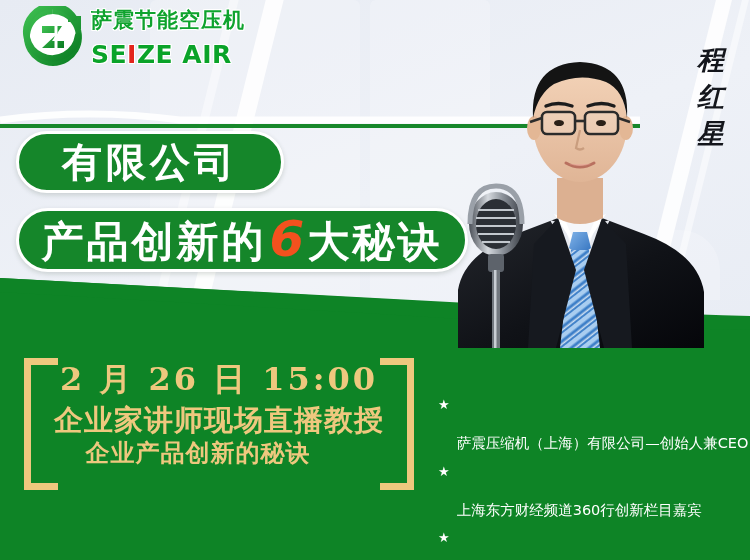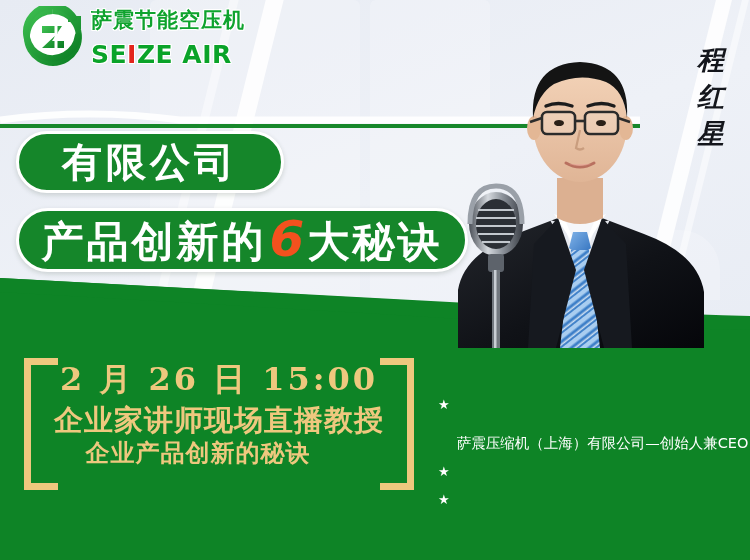--- a/index.html
+++ b/index.html
@@ -302,19 +302,20 @@
     <div class="d-line3">企业产品创新的秘诀</div>
   </div>
 
   <div class="creds">
     <div class="cred-row">
       <span class="cred-star">★</span>
       <span class="cred-txt">萨震压缩机（上海）有限公司—创始人兼CEO</span>
     </div>
     <div class="cred-row">
       <span class="cred-star">★</span>
+      <span class="cred-txt">上海东方财经频道360行创新栏目嘉宾</span>
     </div>
     <div class="cred-row">
       <span class="cred-star">★</span>
     </div>
   </div>
 
 </div>
 
 </body></html>

